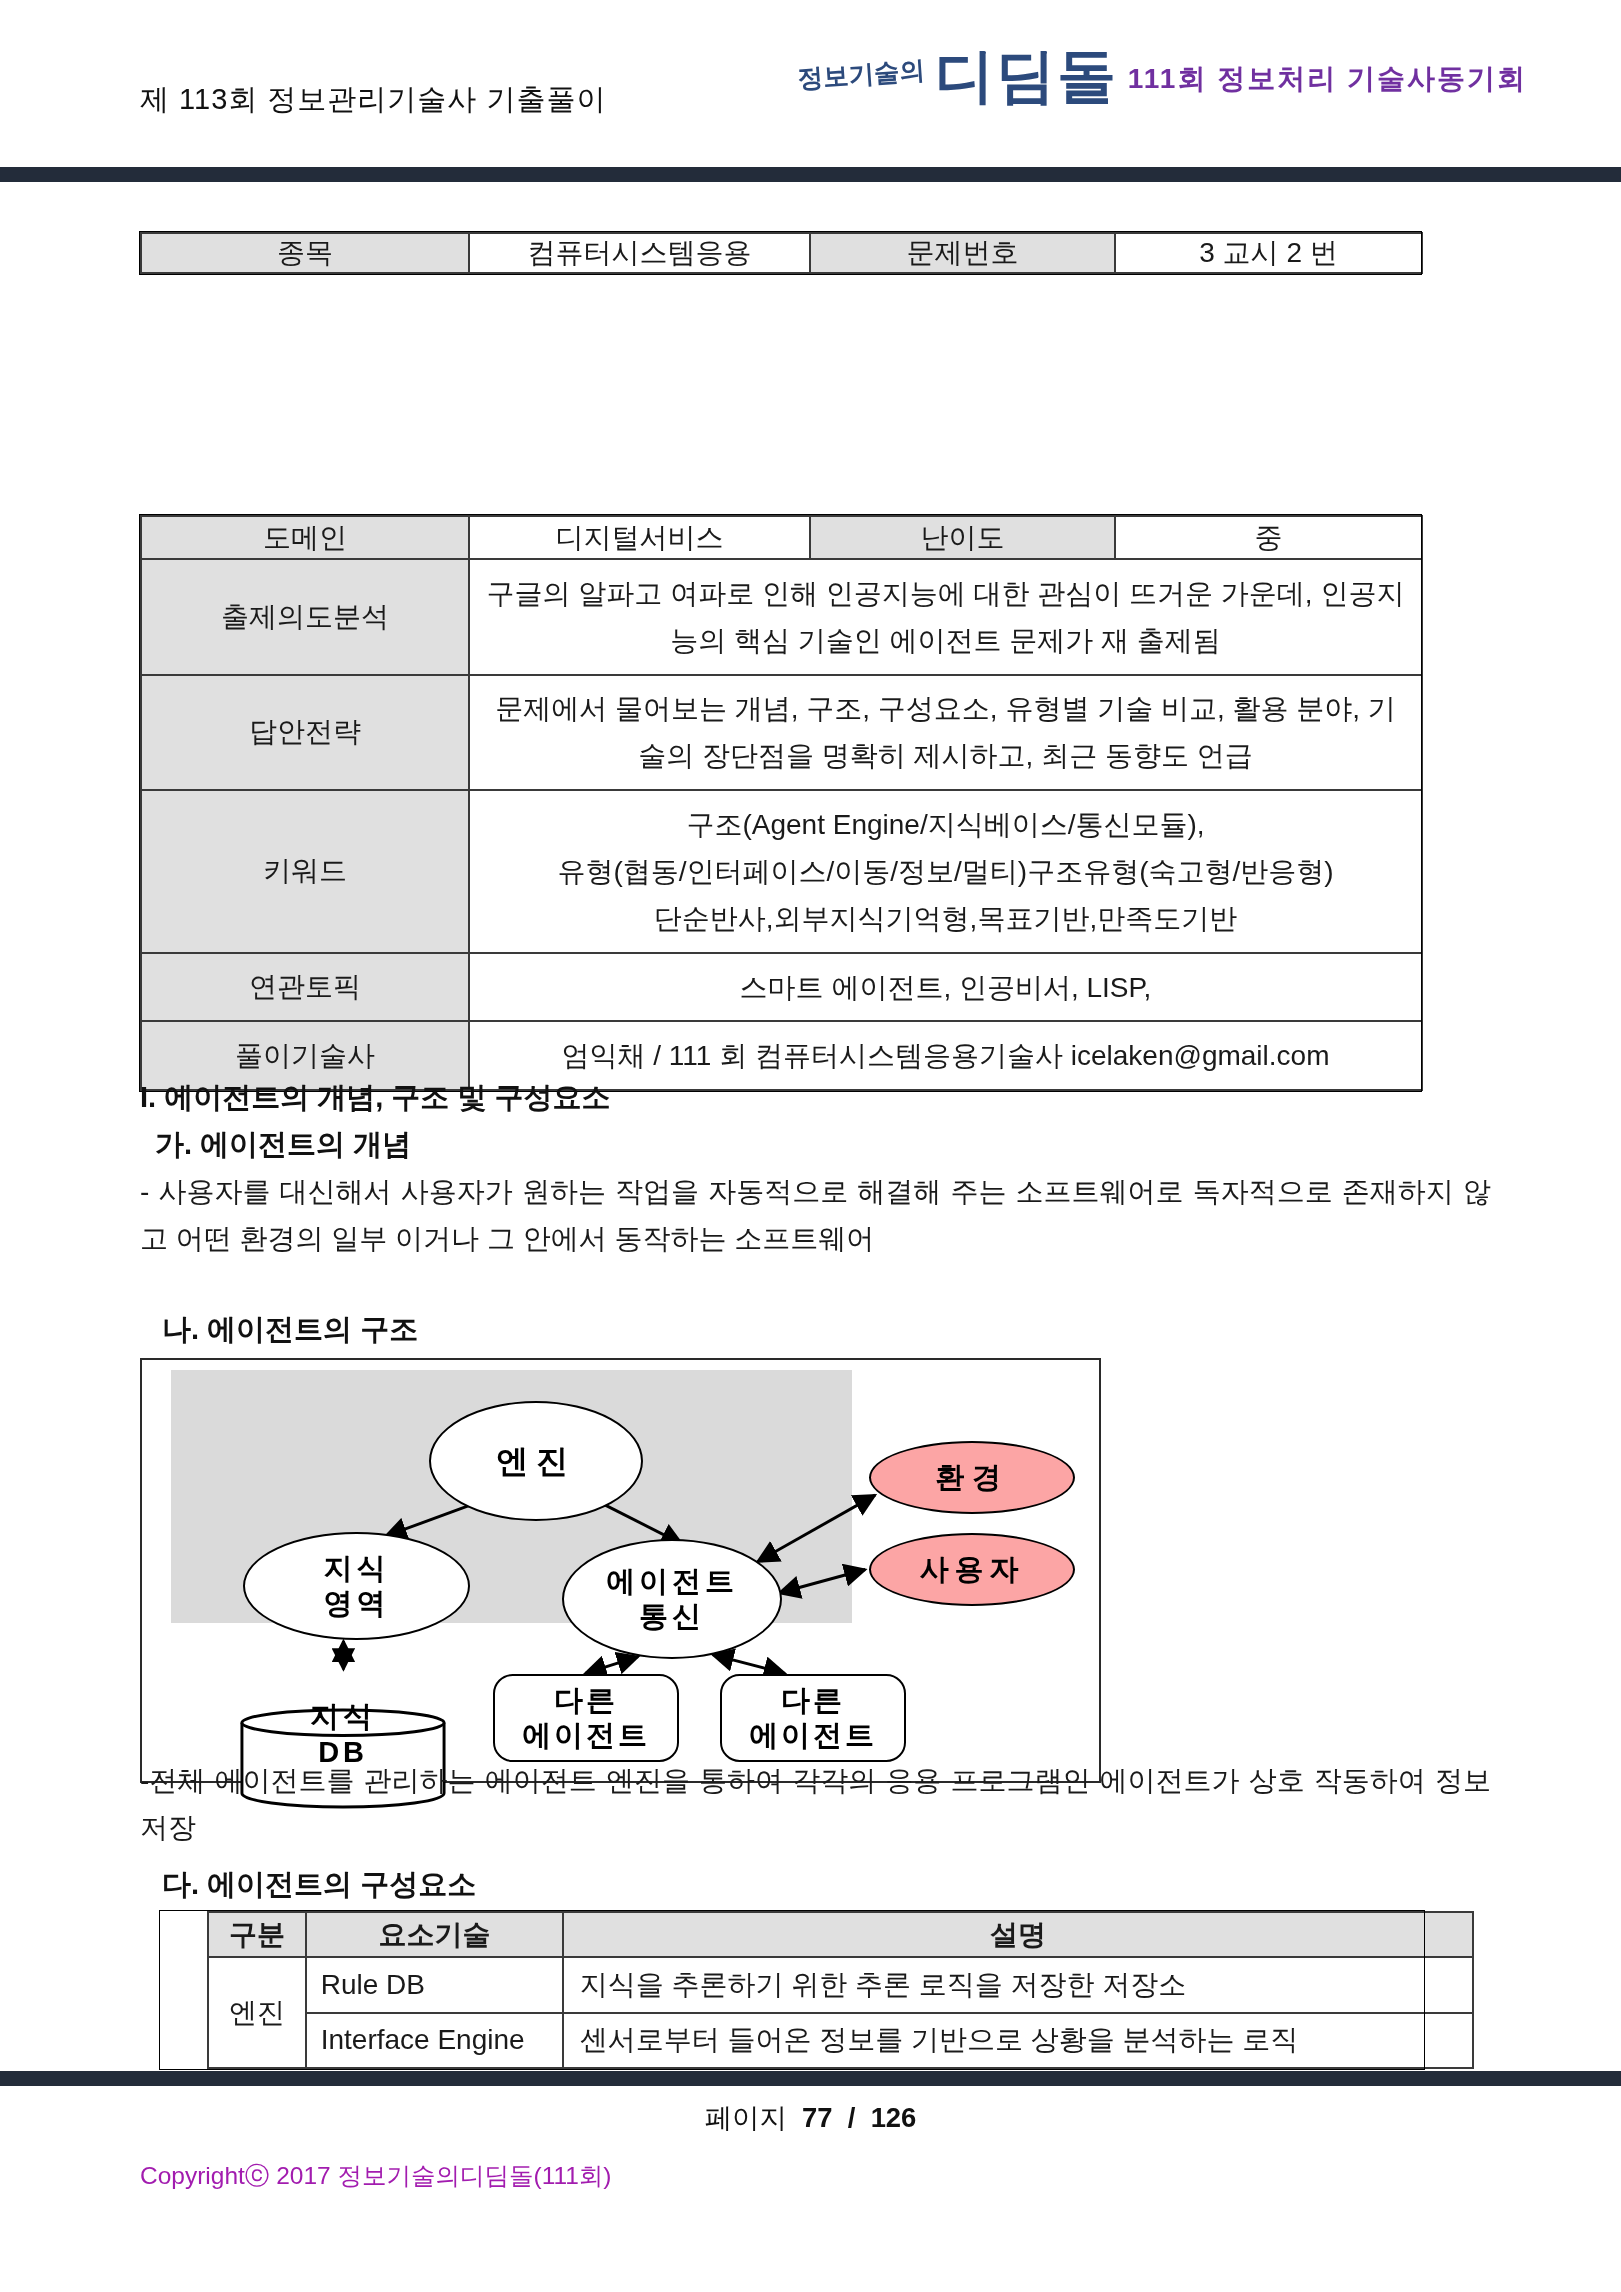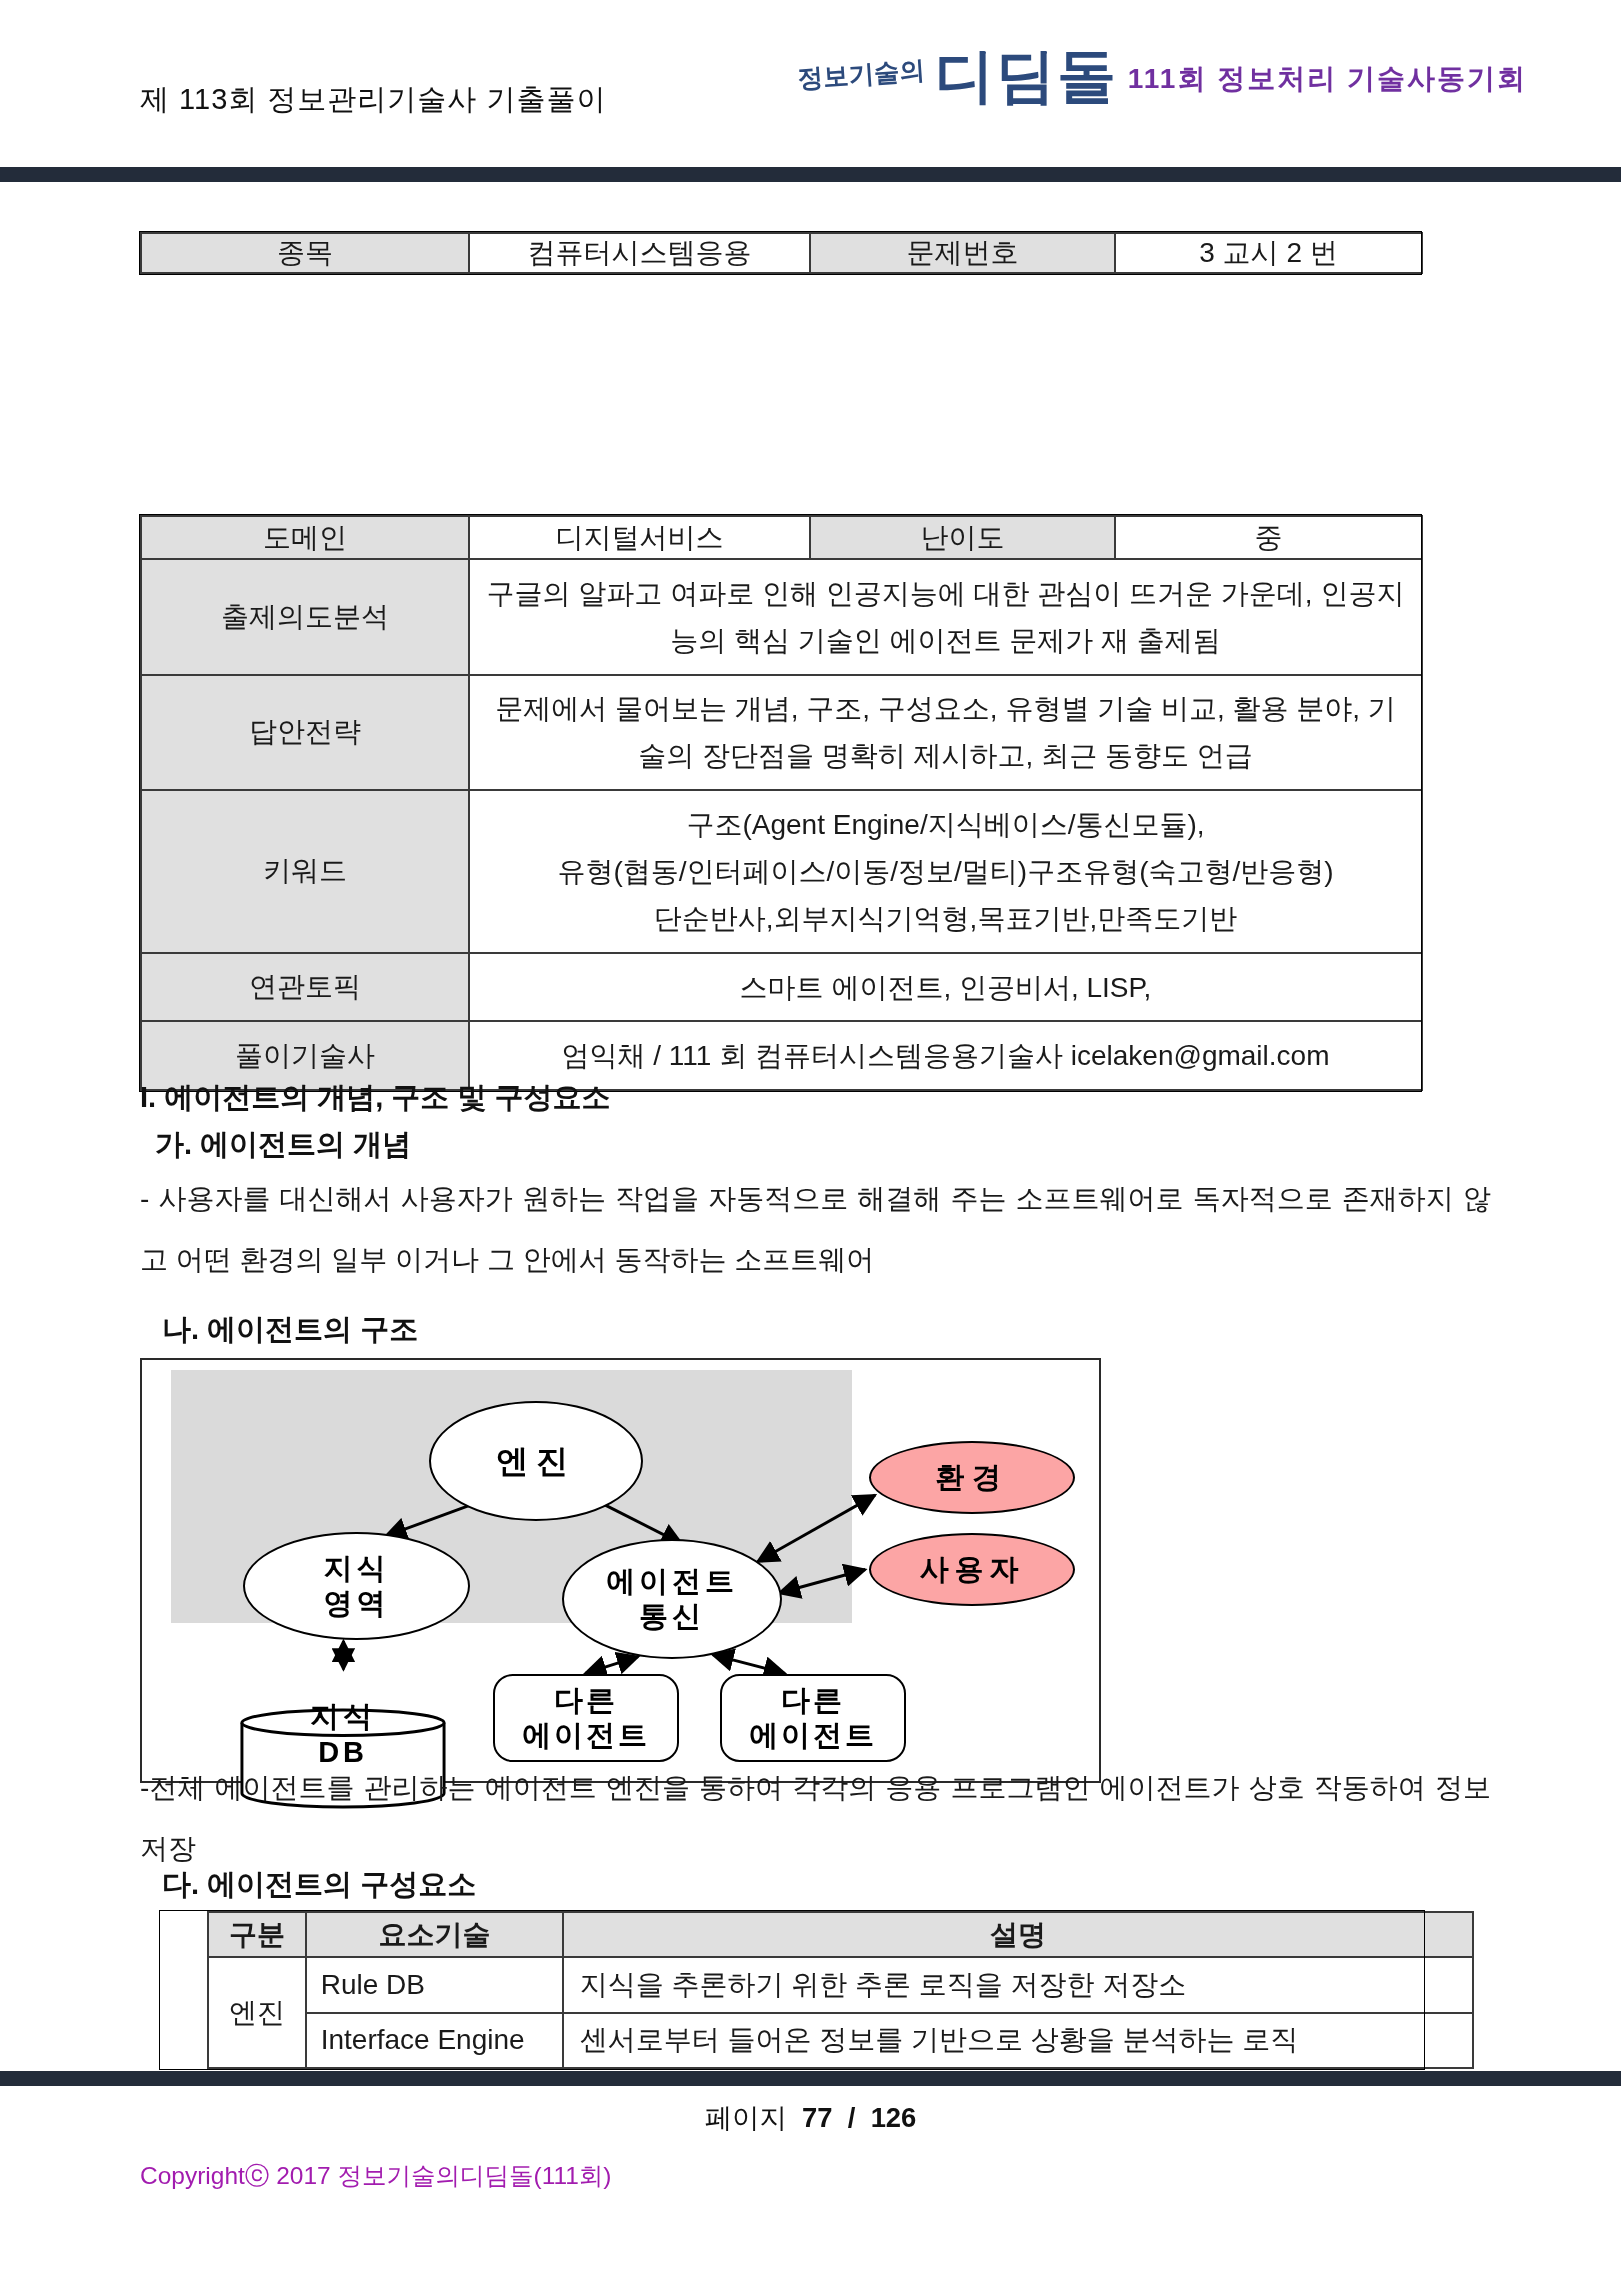--- a/index.html
+++ b/index.html
@@ -29,21 +29,21 @@
   .multiline { white-space:pre-line; }
   .q-line { line-height:41px; }
   .q-line.indent { padding-left:25.5px; }
   .tbl-question { top:232px; }
   .tbl-meta { top:515px; }
   .link-ul { text-decoration:underline; color:#1a1a1a; }
 
   
   .h-main { position:absolute; left:140px; font-size:29px; font-weight:bold; color:#111; }
   .h-sub  { position:absolute; font-size:29px; font-weight:bold; color:#111; }
-  .para { position:absolute; left:140px; width:1351px; font-size:28px; line-height:61px; text-align:justify; color:#1a1a1a; }
+  .para { position:absolute; left:140px; width:1351px; font-size:28px; line-height:47px; text-align:justify; color:#1a1a1a; }
 
   
   .diagram { position:absolute; left:140px; top:1358px; width:961px; height:425px; border:2px solid #2a2a2a; background:#fff; }
   .d-gray { position:absolute; left:29px; top:9.8px; width:681px; height:253px; background:#dadada; }
   .node { position:absolute; display:flex; align-items:center; justify-content:center; text-align:center; font-weight:bold; font-size:29px; letter-spacing:3.9px; line-height:1.2; white-space:pre-line; color:#000; }
   .ellipse { border:2.9px solid #000; border-radius:50%; background:#fff; }
   .peach { background:#fca5a5; }
   .rbox { border:2.9px solid #000; border-radius:19.6px; background:#fff; }
   .n-engine { left:287px; top:41px; width:214px; height:120px; font-size:32px; letter-spacing:7.8px; }
   .n-ka { left:101px; top:172px; width:227px; height:108px; }

